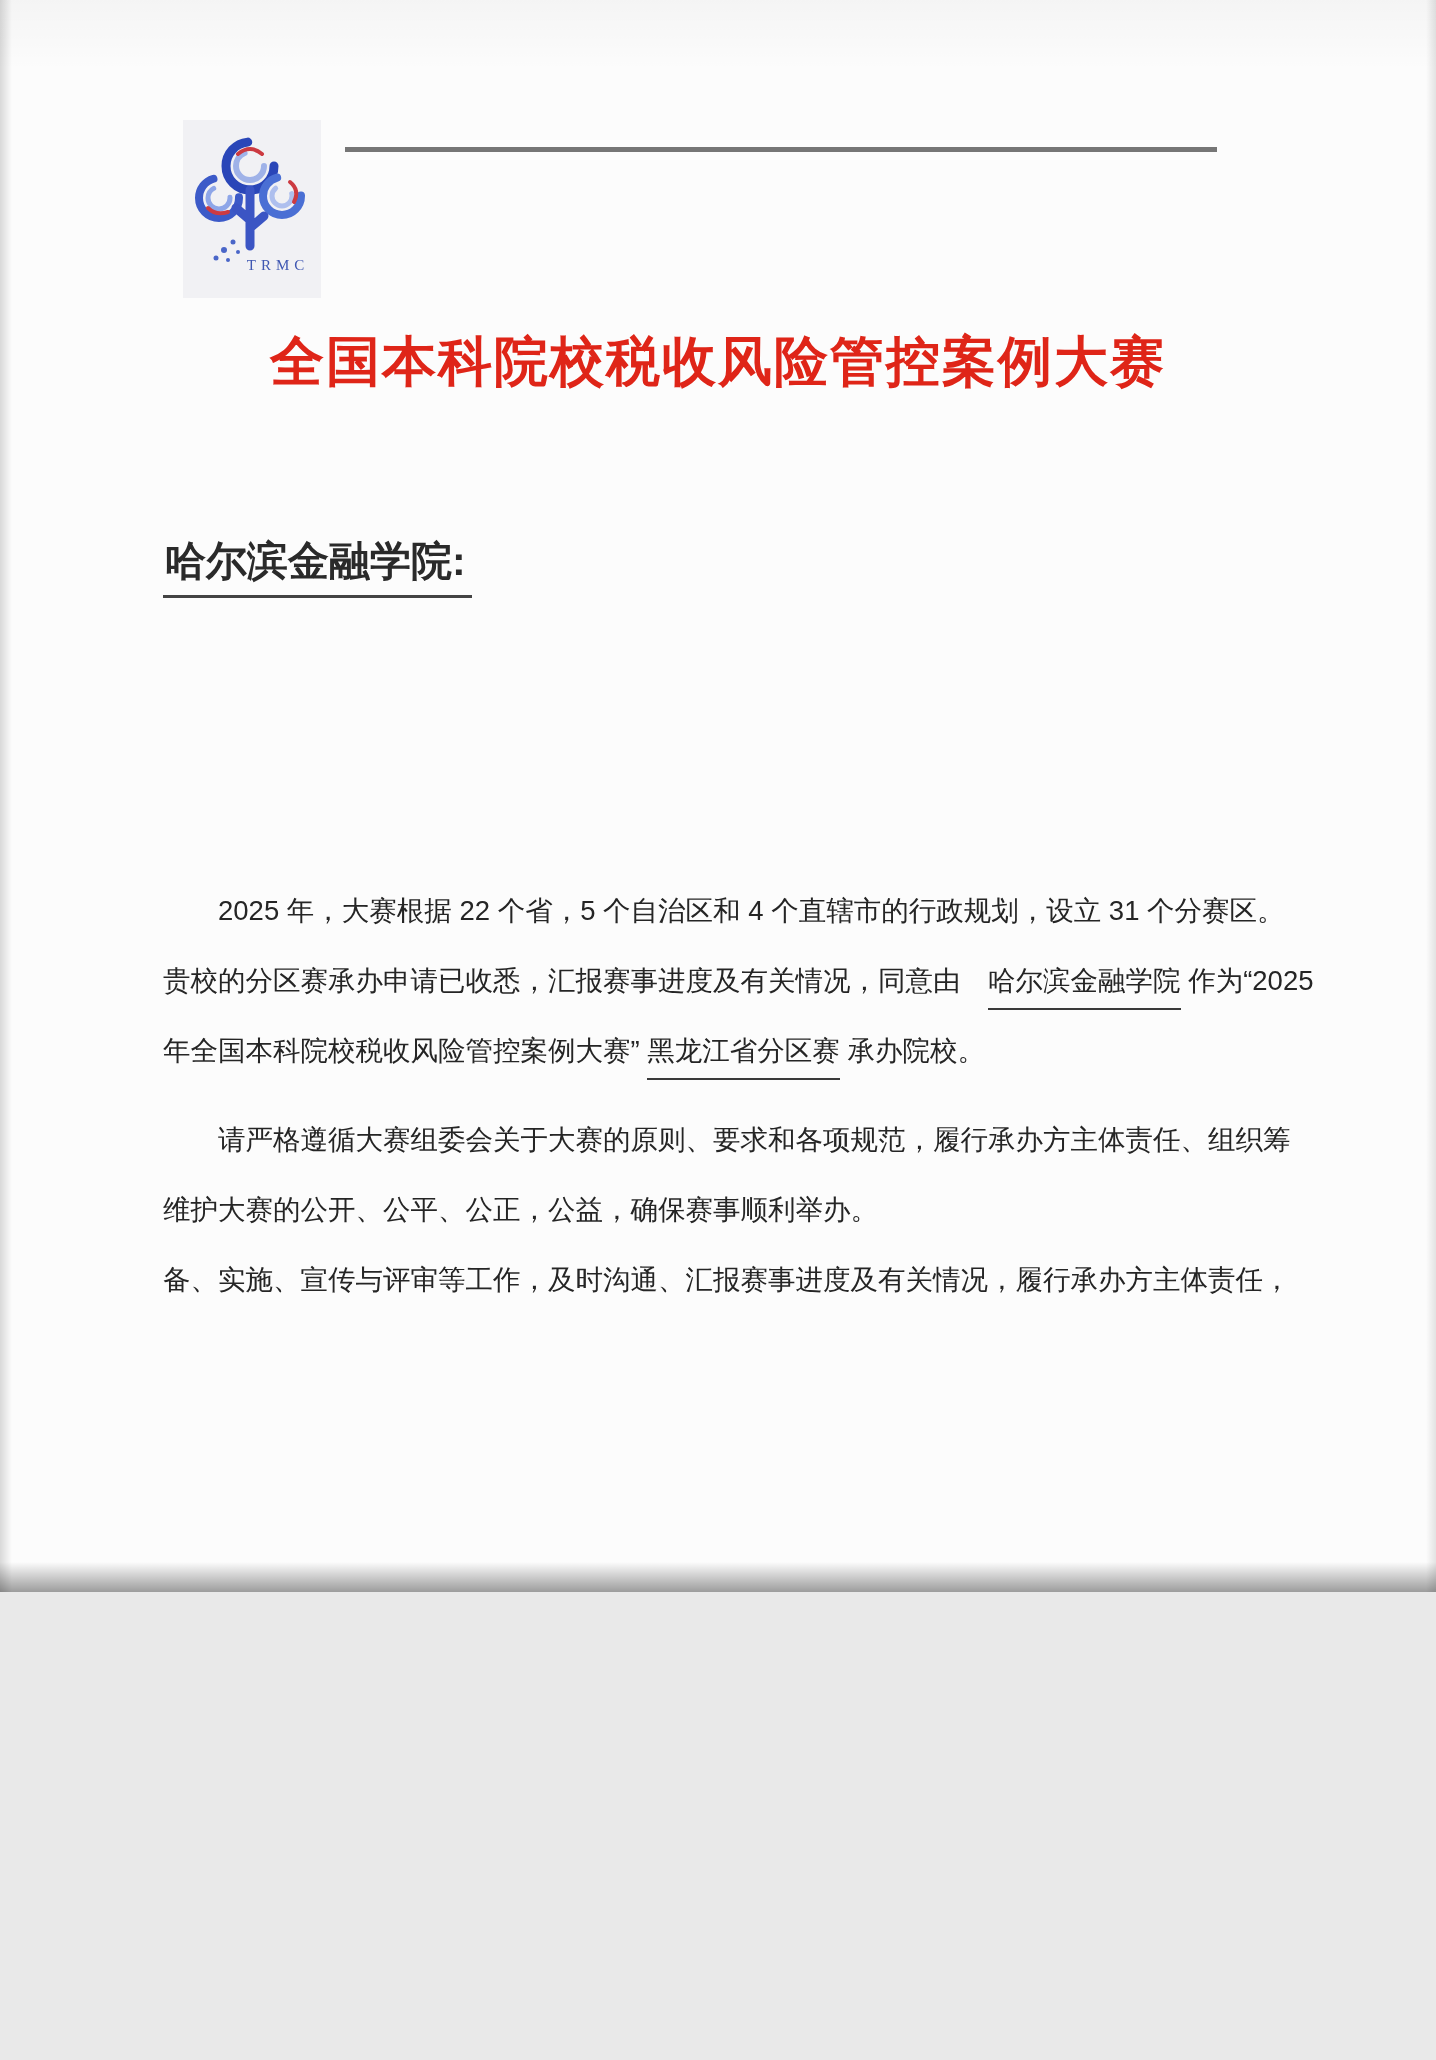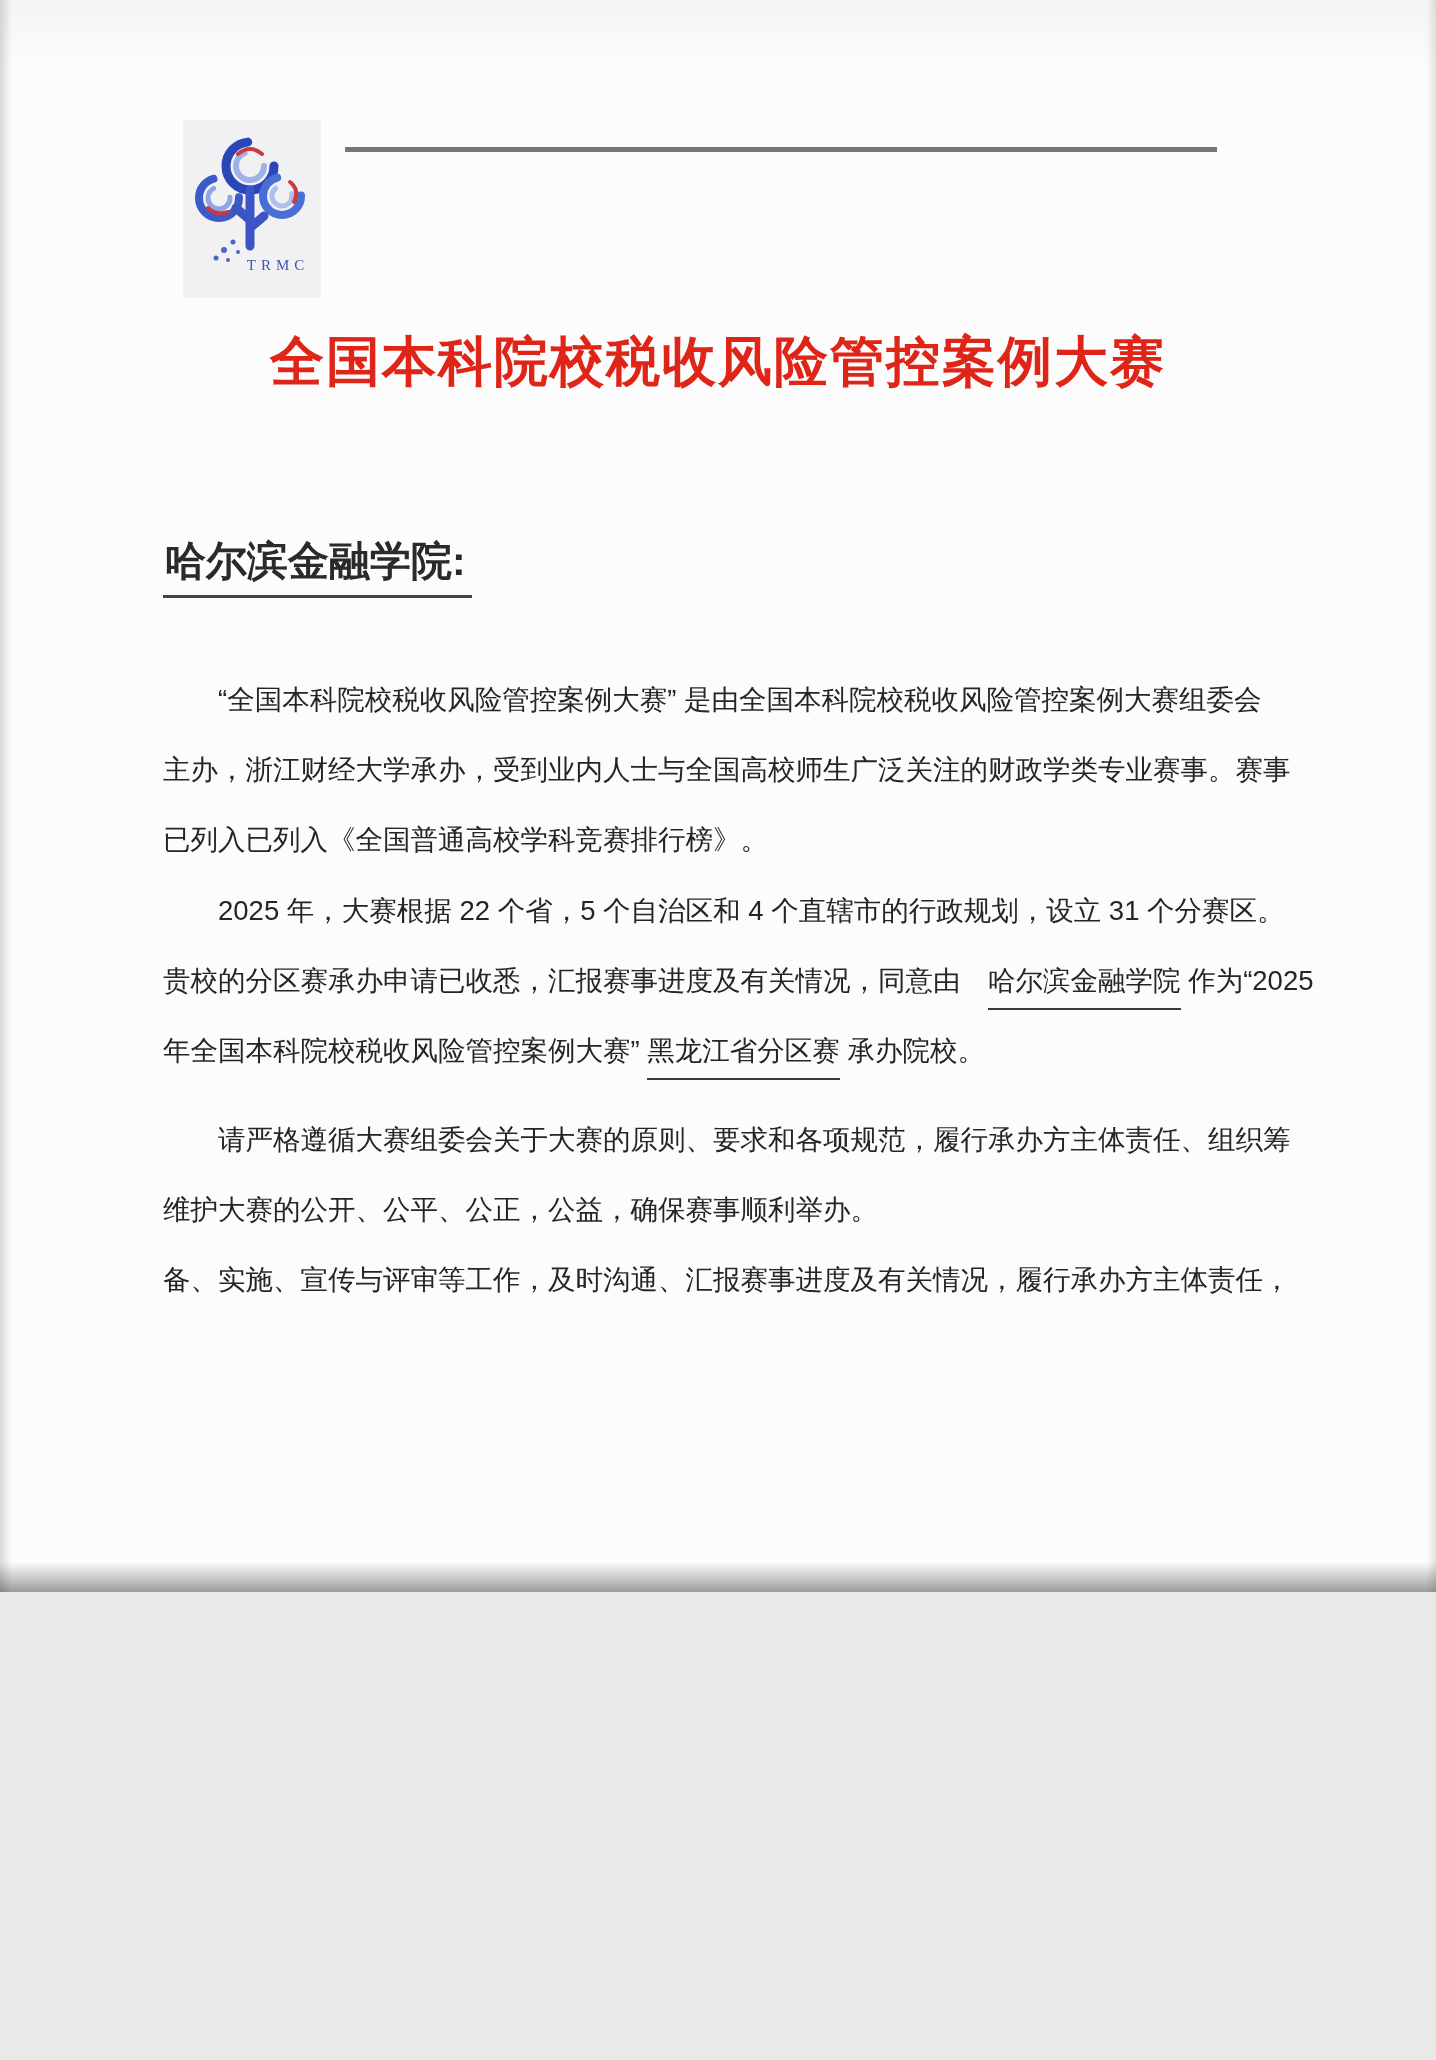--- a/index.html
+++ b/index.html
@@ -91,25 +91,20 @@
       <text x="92" y="146" text-anchor="middle" font-size="15" letter-spacing="5" fill="#3f57b2" font-family="Liberation Serif, DejaVu Serif, serif">TRMC</text>
     </svg>
   </div>
 
   <div class="rule"></div>
 
   <div class="title title-1">全国本科院校税收风险管控案例大赛</div>
 
   <div class="salutation">哈尔滨金融学院:</div>
 
-  <div class="para p1">
-    <div class="line indent">“全国本科院校税收风险管控案例大赛” 是由全国本科院校税收风险管控案例大赛组委会</div>
-    <div class="line">主办，浙江财经大学承办，受到业内人士与全国高校师生广泛关注的财政学类专业赛事。赛事</div>
-    <div class="line">已列入已列入《全国普通高校学科竞赛排行榜》。</div>
-  </div>
 
   <div class="para p2">
     <div class="line indent">2025 年，大赛根据 22 个省，5 个自治区和 4 个直辖市的行政规划，设立 31 个分赛区。</div>
     <div class="line"><span>贵校的分区赛承办申请已收悉，汇报赛事进度及有关情况，同意由　</span><span class="u">哈尔滨金融学院</span><span> 作为“2025</span></div>
     <div class="line"><span>年全国本科院校税收风险管控案例大赛” </span><span class="u">黑龙江省分区赛</span><span> 承办院校。</span></div>
   </div>
 
   <div class="para p3">
     <div class="line indent">请严格遵循大赛组委会关于大赛的原则、要求和各项规范，履行承办方主体责任、组织筹</div>
     <div class="line">维护大赛的公开、公平、公正，公益，确保赛事顺利举办。</div>

